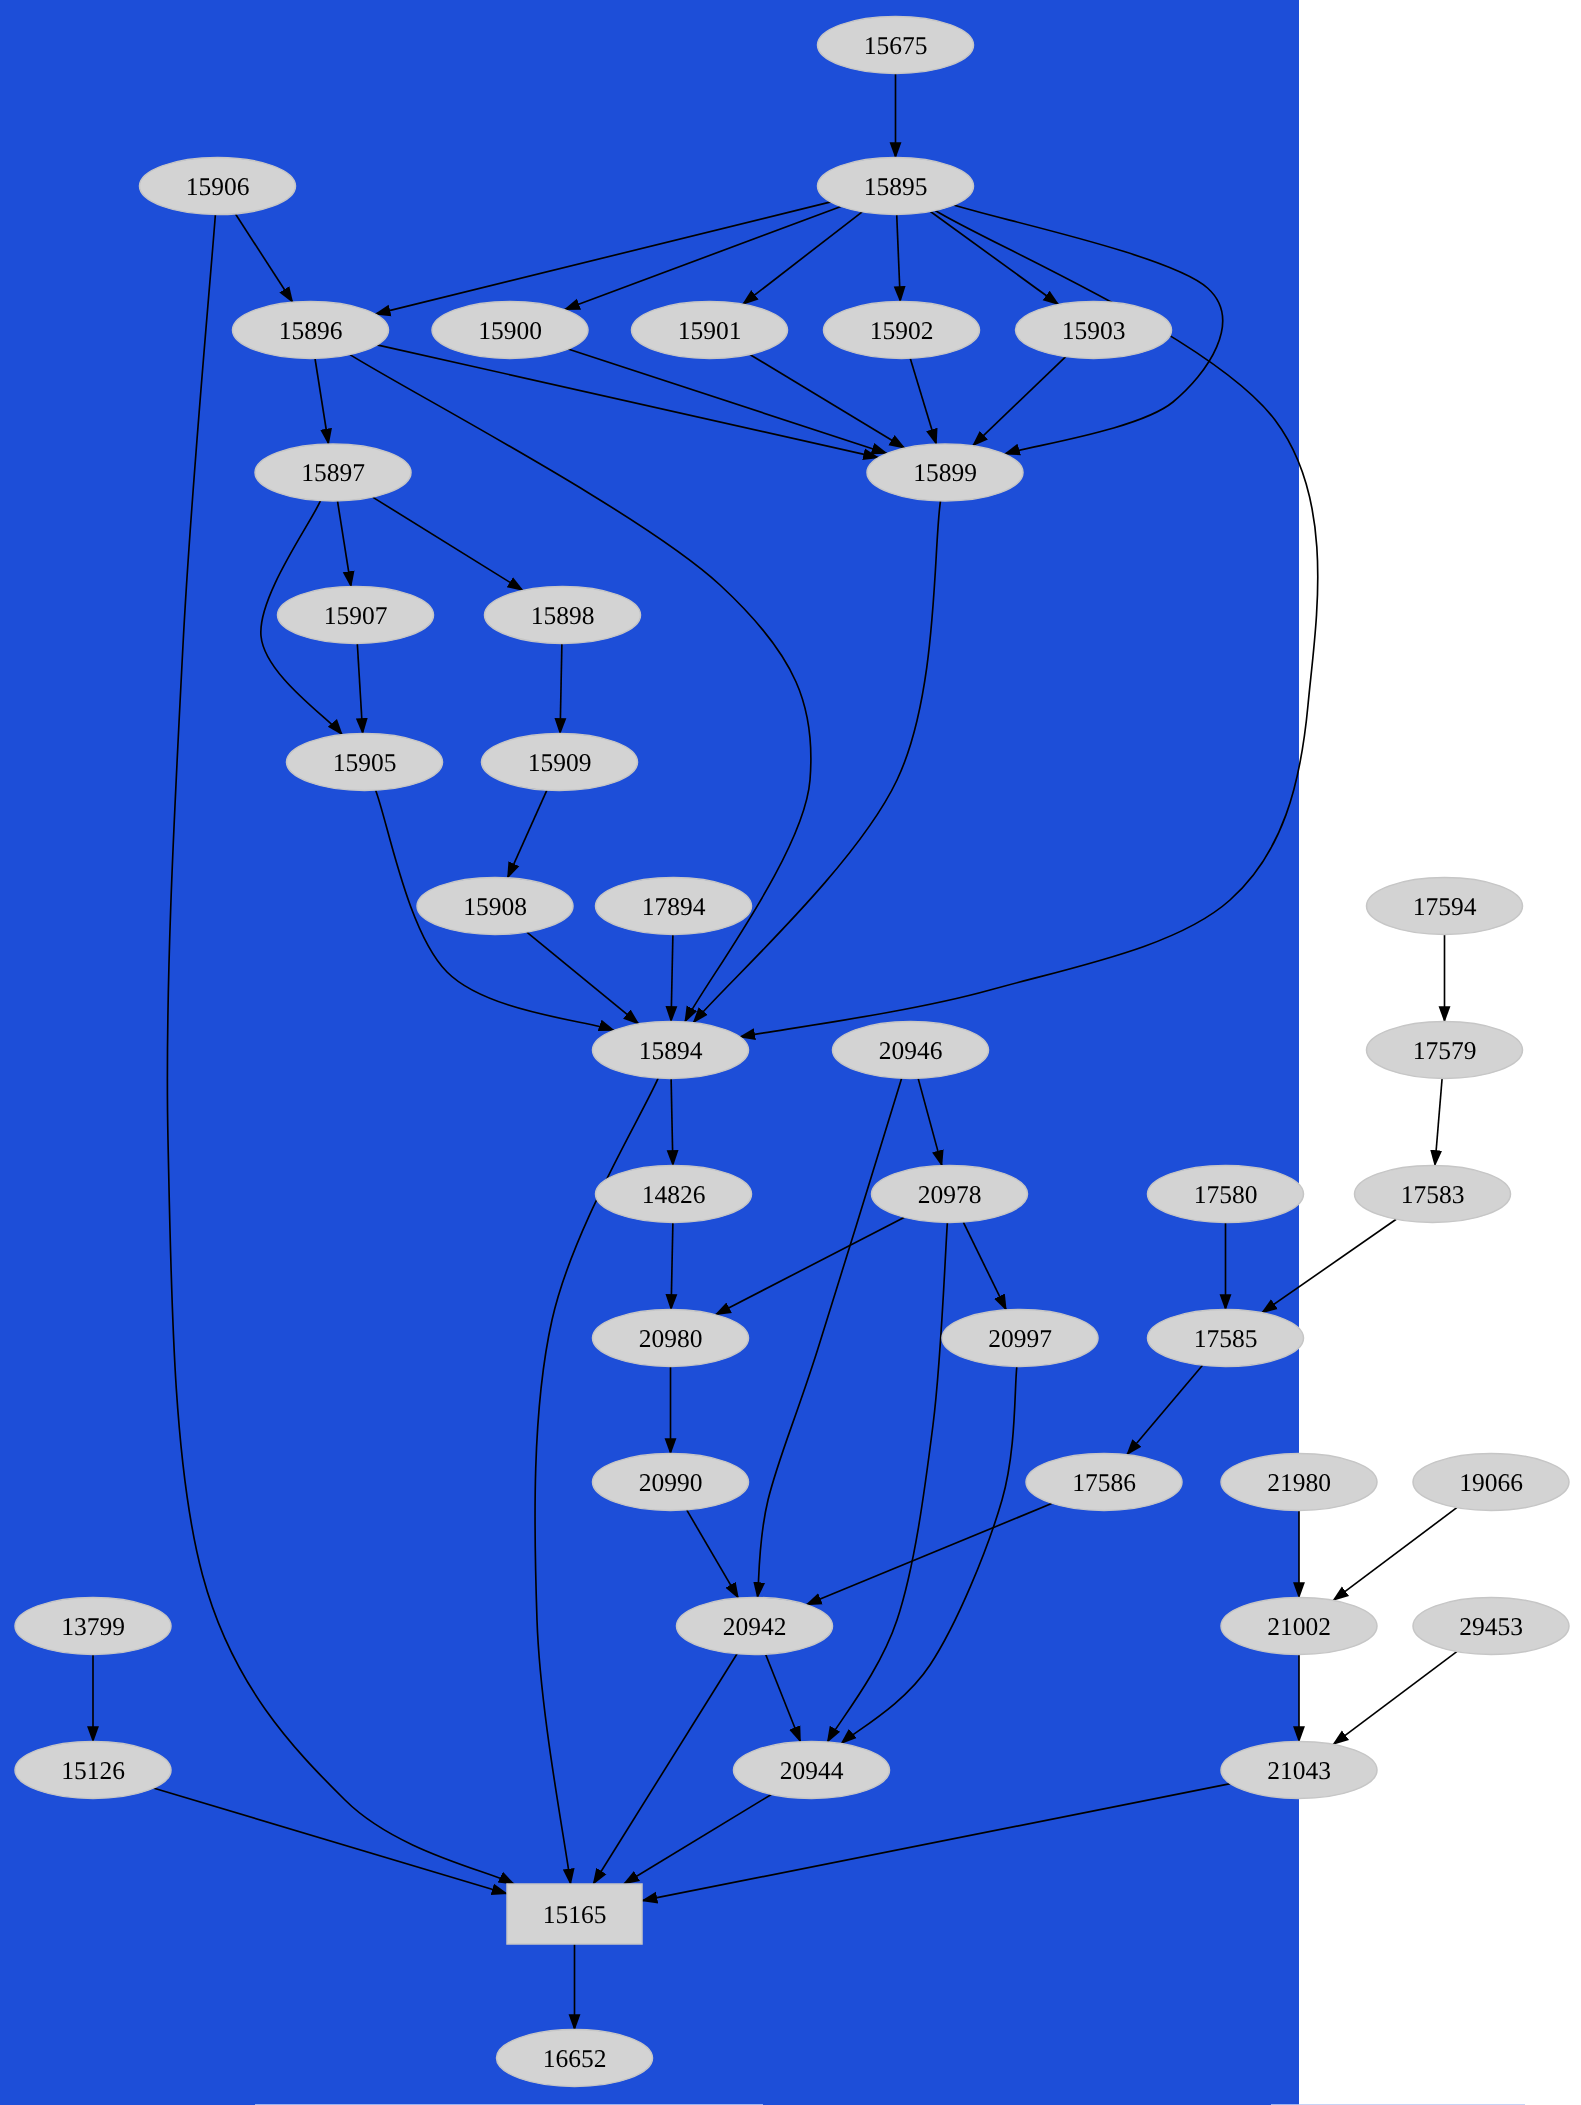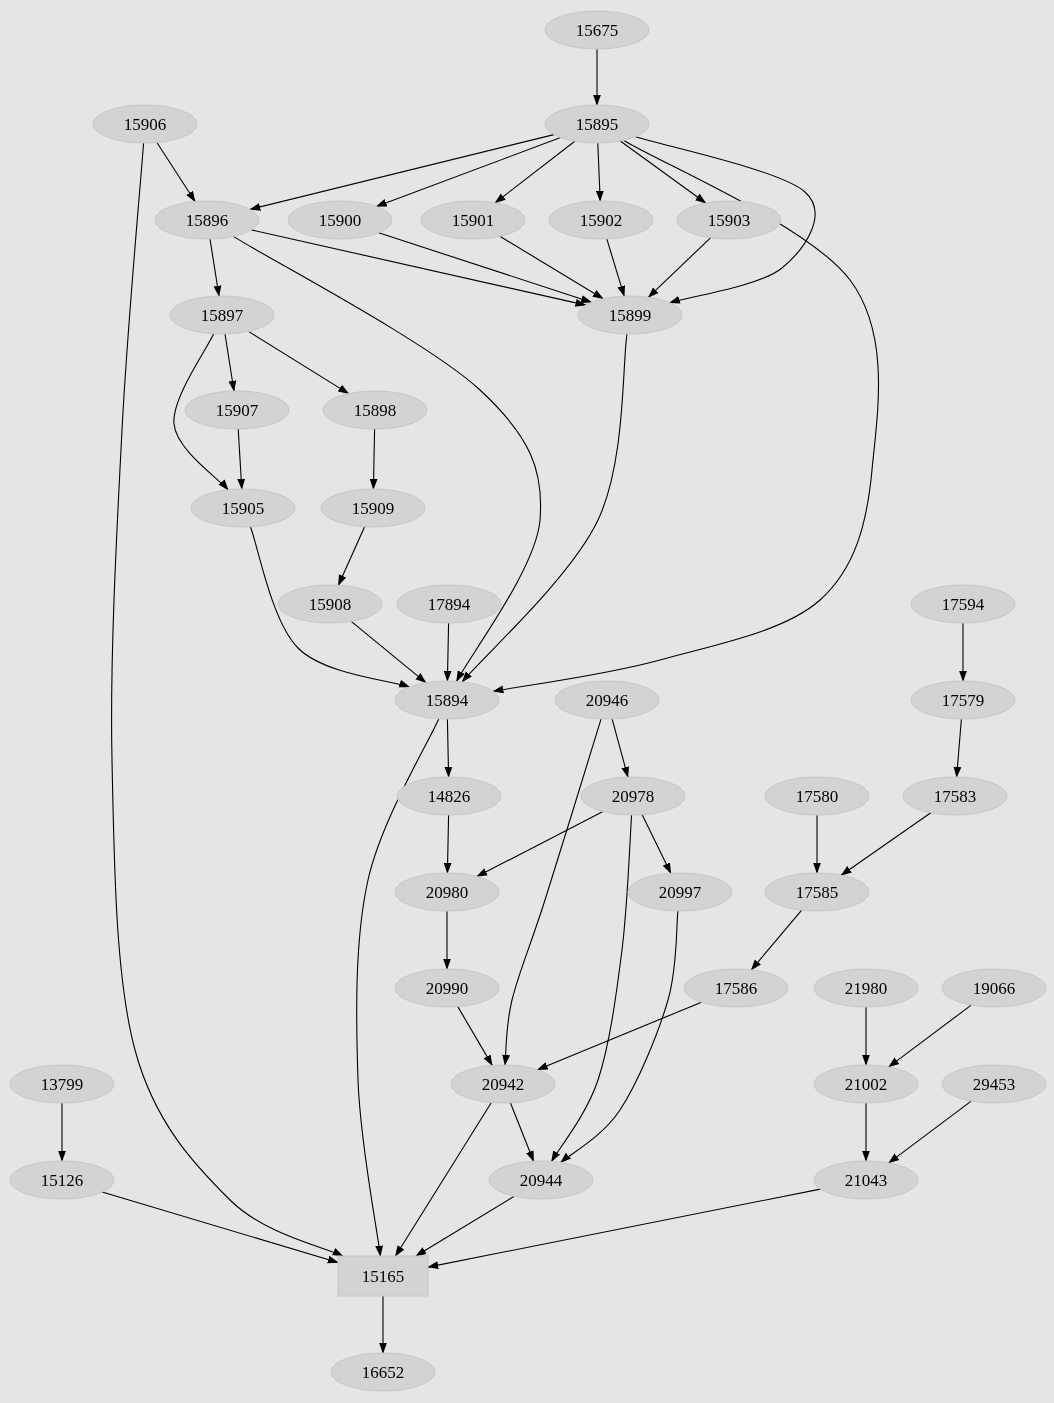--- a/index.html
+++ b/index.html
@@ -2,24 +2,24 @@
 <html><head>
 <meta charset="utf-8">
 <style>
   html, body {
     margin: 0;
     padding: 0;
     background: #ffffff;
     font-family: "Liberation Serif", "DejaVu Serif", serif;
   }
   .canvas-wrap {
-    width: 1054px;
+    width: 866px;
     height: 1403px;
     position: relative;
-    background: #e5e5e5;
+    background: #1d4ed8;
   }
   svg { display: block; }
   text.node-label {
     font-family: "Liberation Serif", "DejaVu Serif", serif;
     font-size: 17px;
     fill: #000000;
   }
 </style>
 </head>
 <body>

